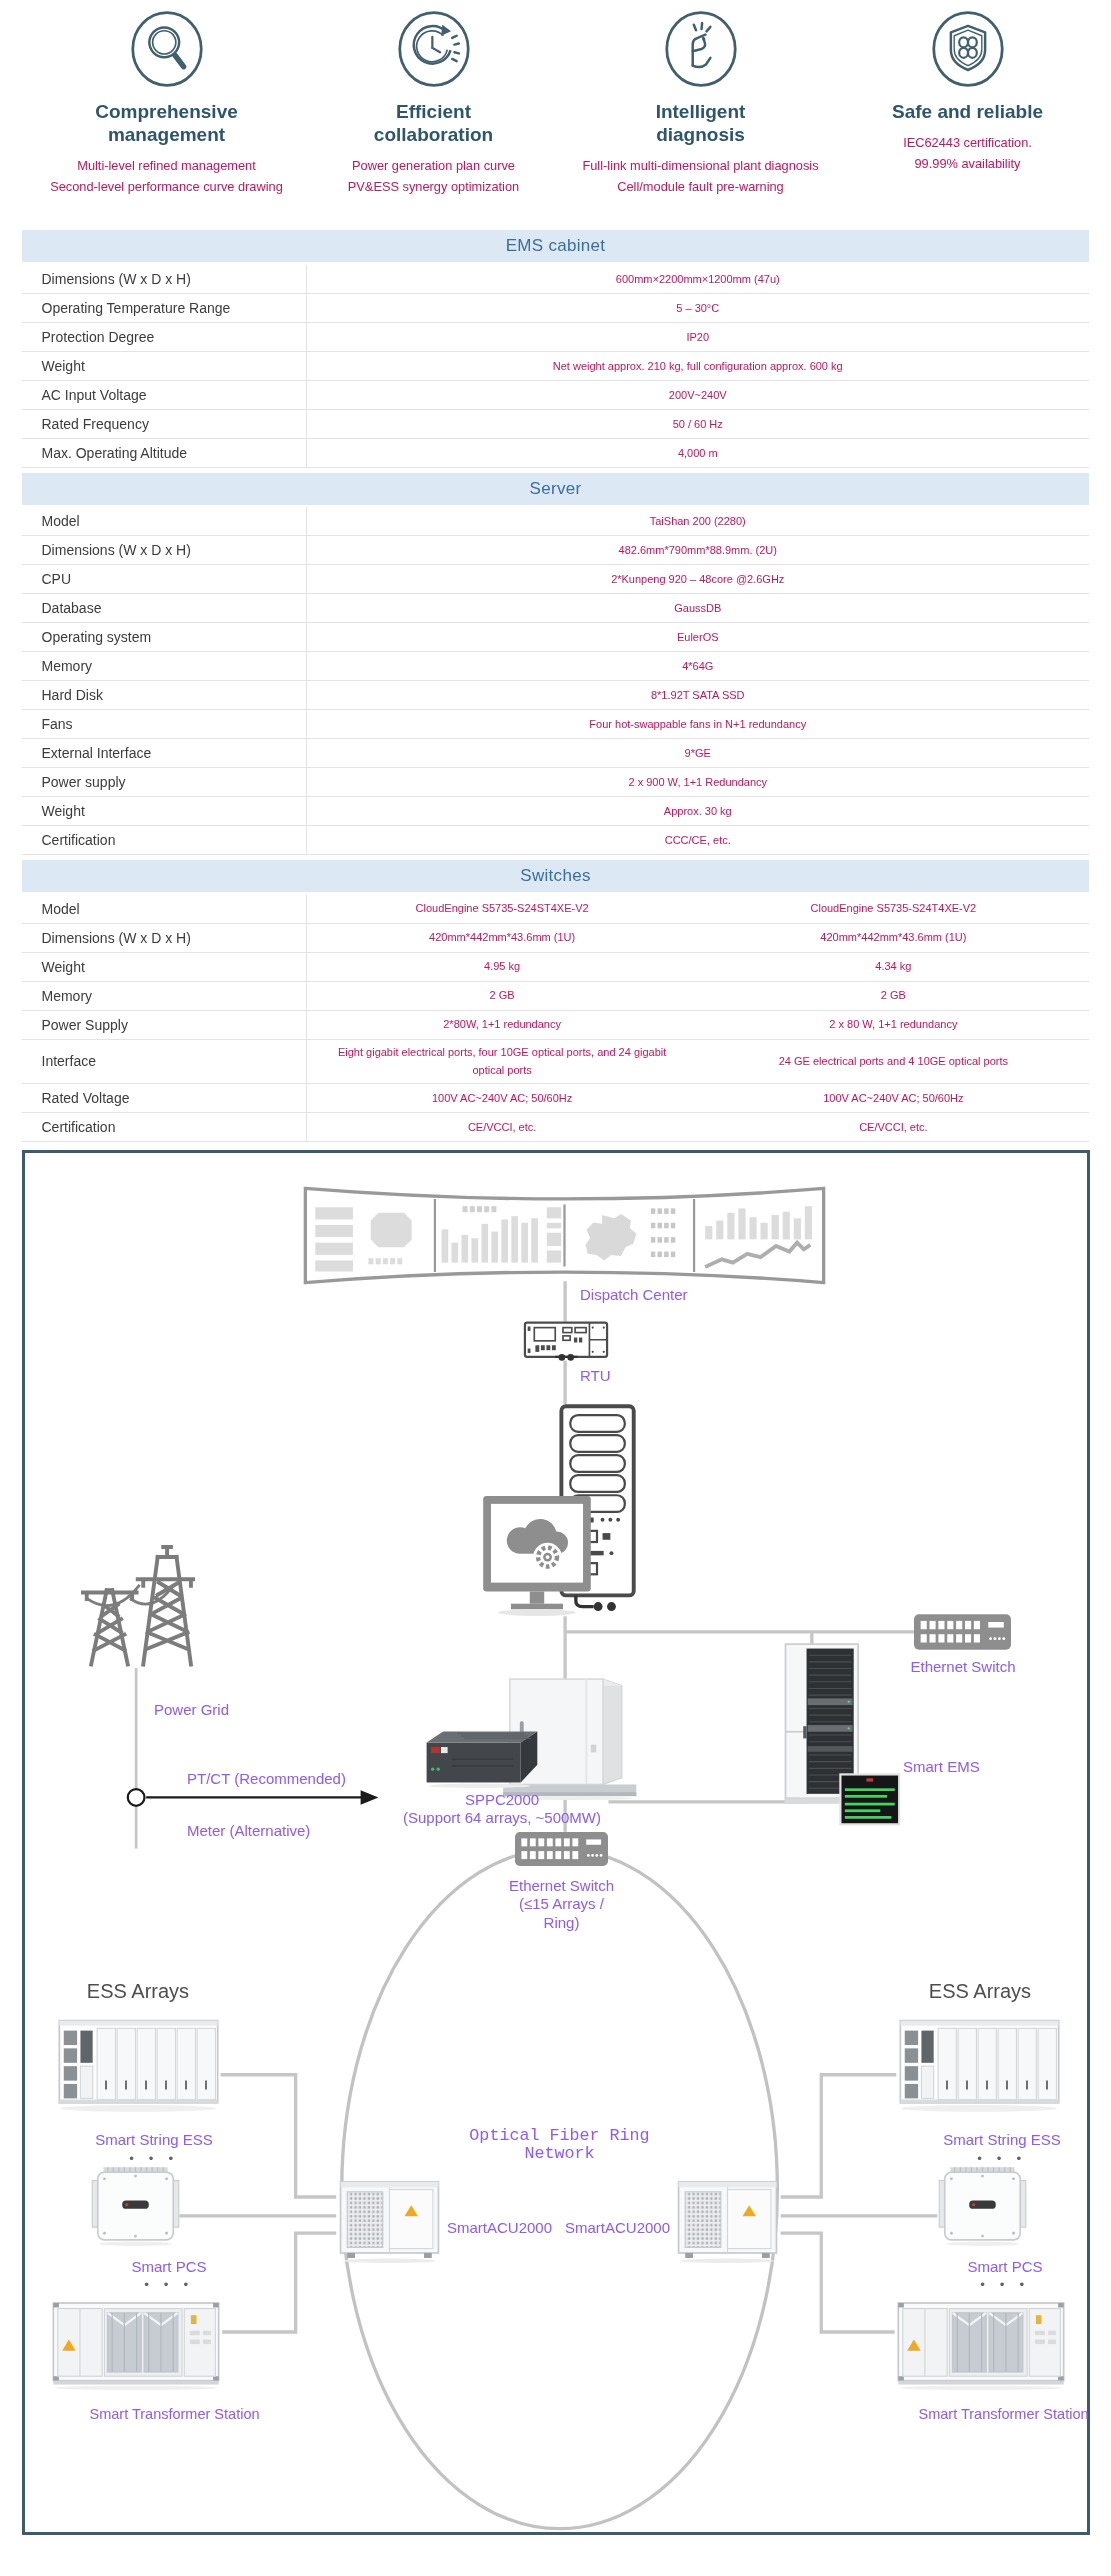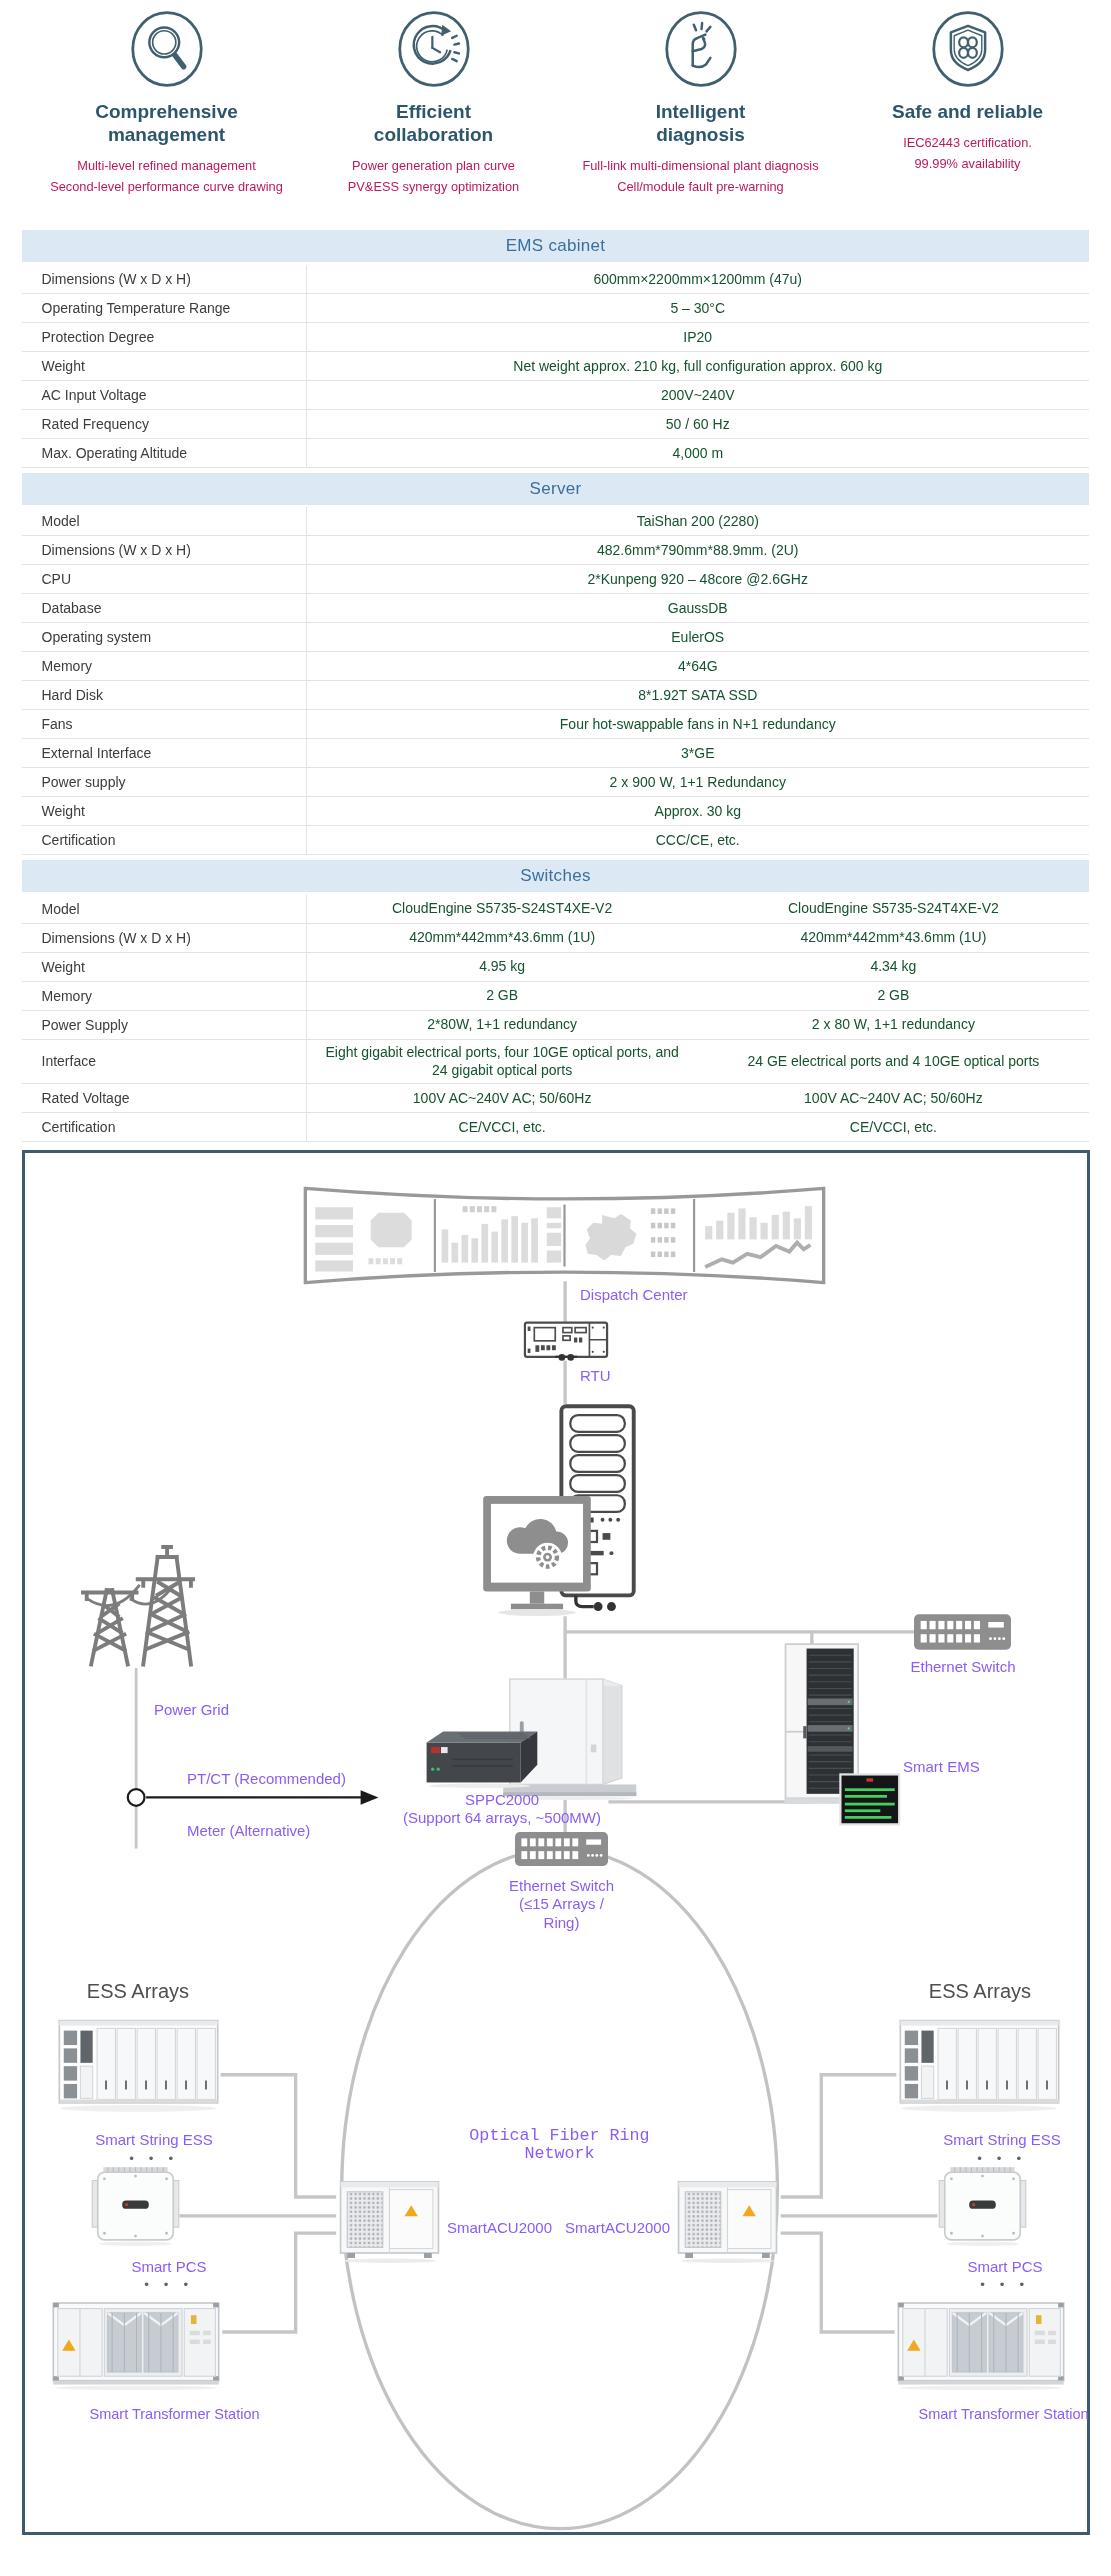--- a/index.html
+++ b/index.html
@@ -16,21 +16,21 @@
   
   #tables{position:absolute;left:22px;top:226px;width:1067px;}
   .t-band{height:32px;margin-top:4.4px;margin-bottom:2.8px;background:#dce9f5;
           display:flex;align-items:center;justify-content:center;
           font-size:17px;color:#3a6e9f;letter-spacing:0.3px;}
   .t-row{display:flex;border-bottom:0.6px solid #e3e3e3;min-height:28px;align-items:stretch;}
   .t-row:first-of-type{border-top:0.6px solid #eaeaea;}
   .t-label{width:264px;padding-left:19.5px;border-right:0.6px solid #e3e3e3;
            display:flex;align-items:center;font-size:14px;color:#3c3c3c;}
   .t-val{flex:1;display:flex;align-items:center;justify-content:center;text-align:center;
-         font-size:14px;color:#14532d;padding:3.3px 16.7px;line-height:18.3px;}
+         font-size:11px;color:#be185d;padding:3.3px 16.7px;line-height:18.3px;}
 
   
   #diagram{position:absolute;left:22px;top:1150px;width:1068px;height:1385px;
            border:3.9px solid #3e5a6e;box-sizing:border-box;background:#fff;}
   .abs{position:absolute;}
   .dlabel{position:absolute;font-size:15px;line-height:18.3px;color:#8b5cf6;white-space:pre-line;}
   .dlabel.center{text-align:center;}
   .dlabel.right{text-align:right;}
   .dlabel.big{font-size:20px;color:#4e4e4e;}
   .dlabel.small{font-size:14.5px;}
@@ -168,21 +168,21 @@
       <div class="t-row">
         <div class="t-label">Hard Disk</div>
         <div class="t-val">8*1.92T SATA SSD</div>
       </div>
       <div class="t-row">
         <div class="t-label">Fans</div>
         <div class="t-val">Four hot-swappable fans in N+1 redundancy</div>
       </div>
       <div class="t-row">
         <div class="t-label">External Interface</div>
-        <div class="t-val">3*GE</div>
+        <div class="t-val">9*GE</div>
       </div>
       <div class="t-row">
         <div class="t-label">Power supply</div>
         <div class="t-val">2 x 900 W, 1+1 Redundancy</div>
       </div>
       <div class="t-row">
         <div class="t-label">Weight</div>
         <div class="t-val">Approx. 30 kg</div>
       </div>
       <div class="t-row">

